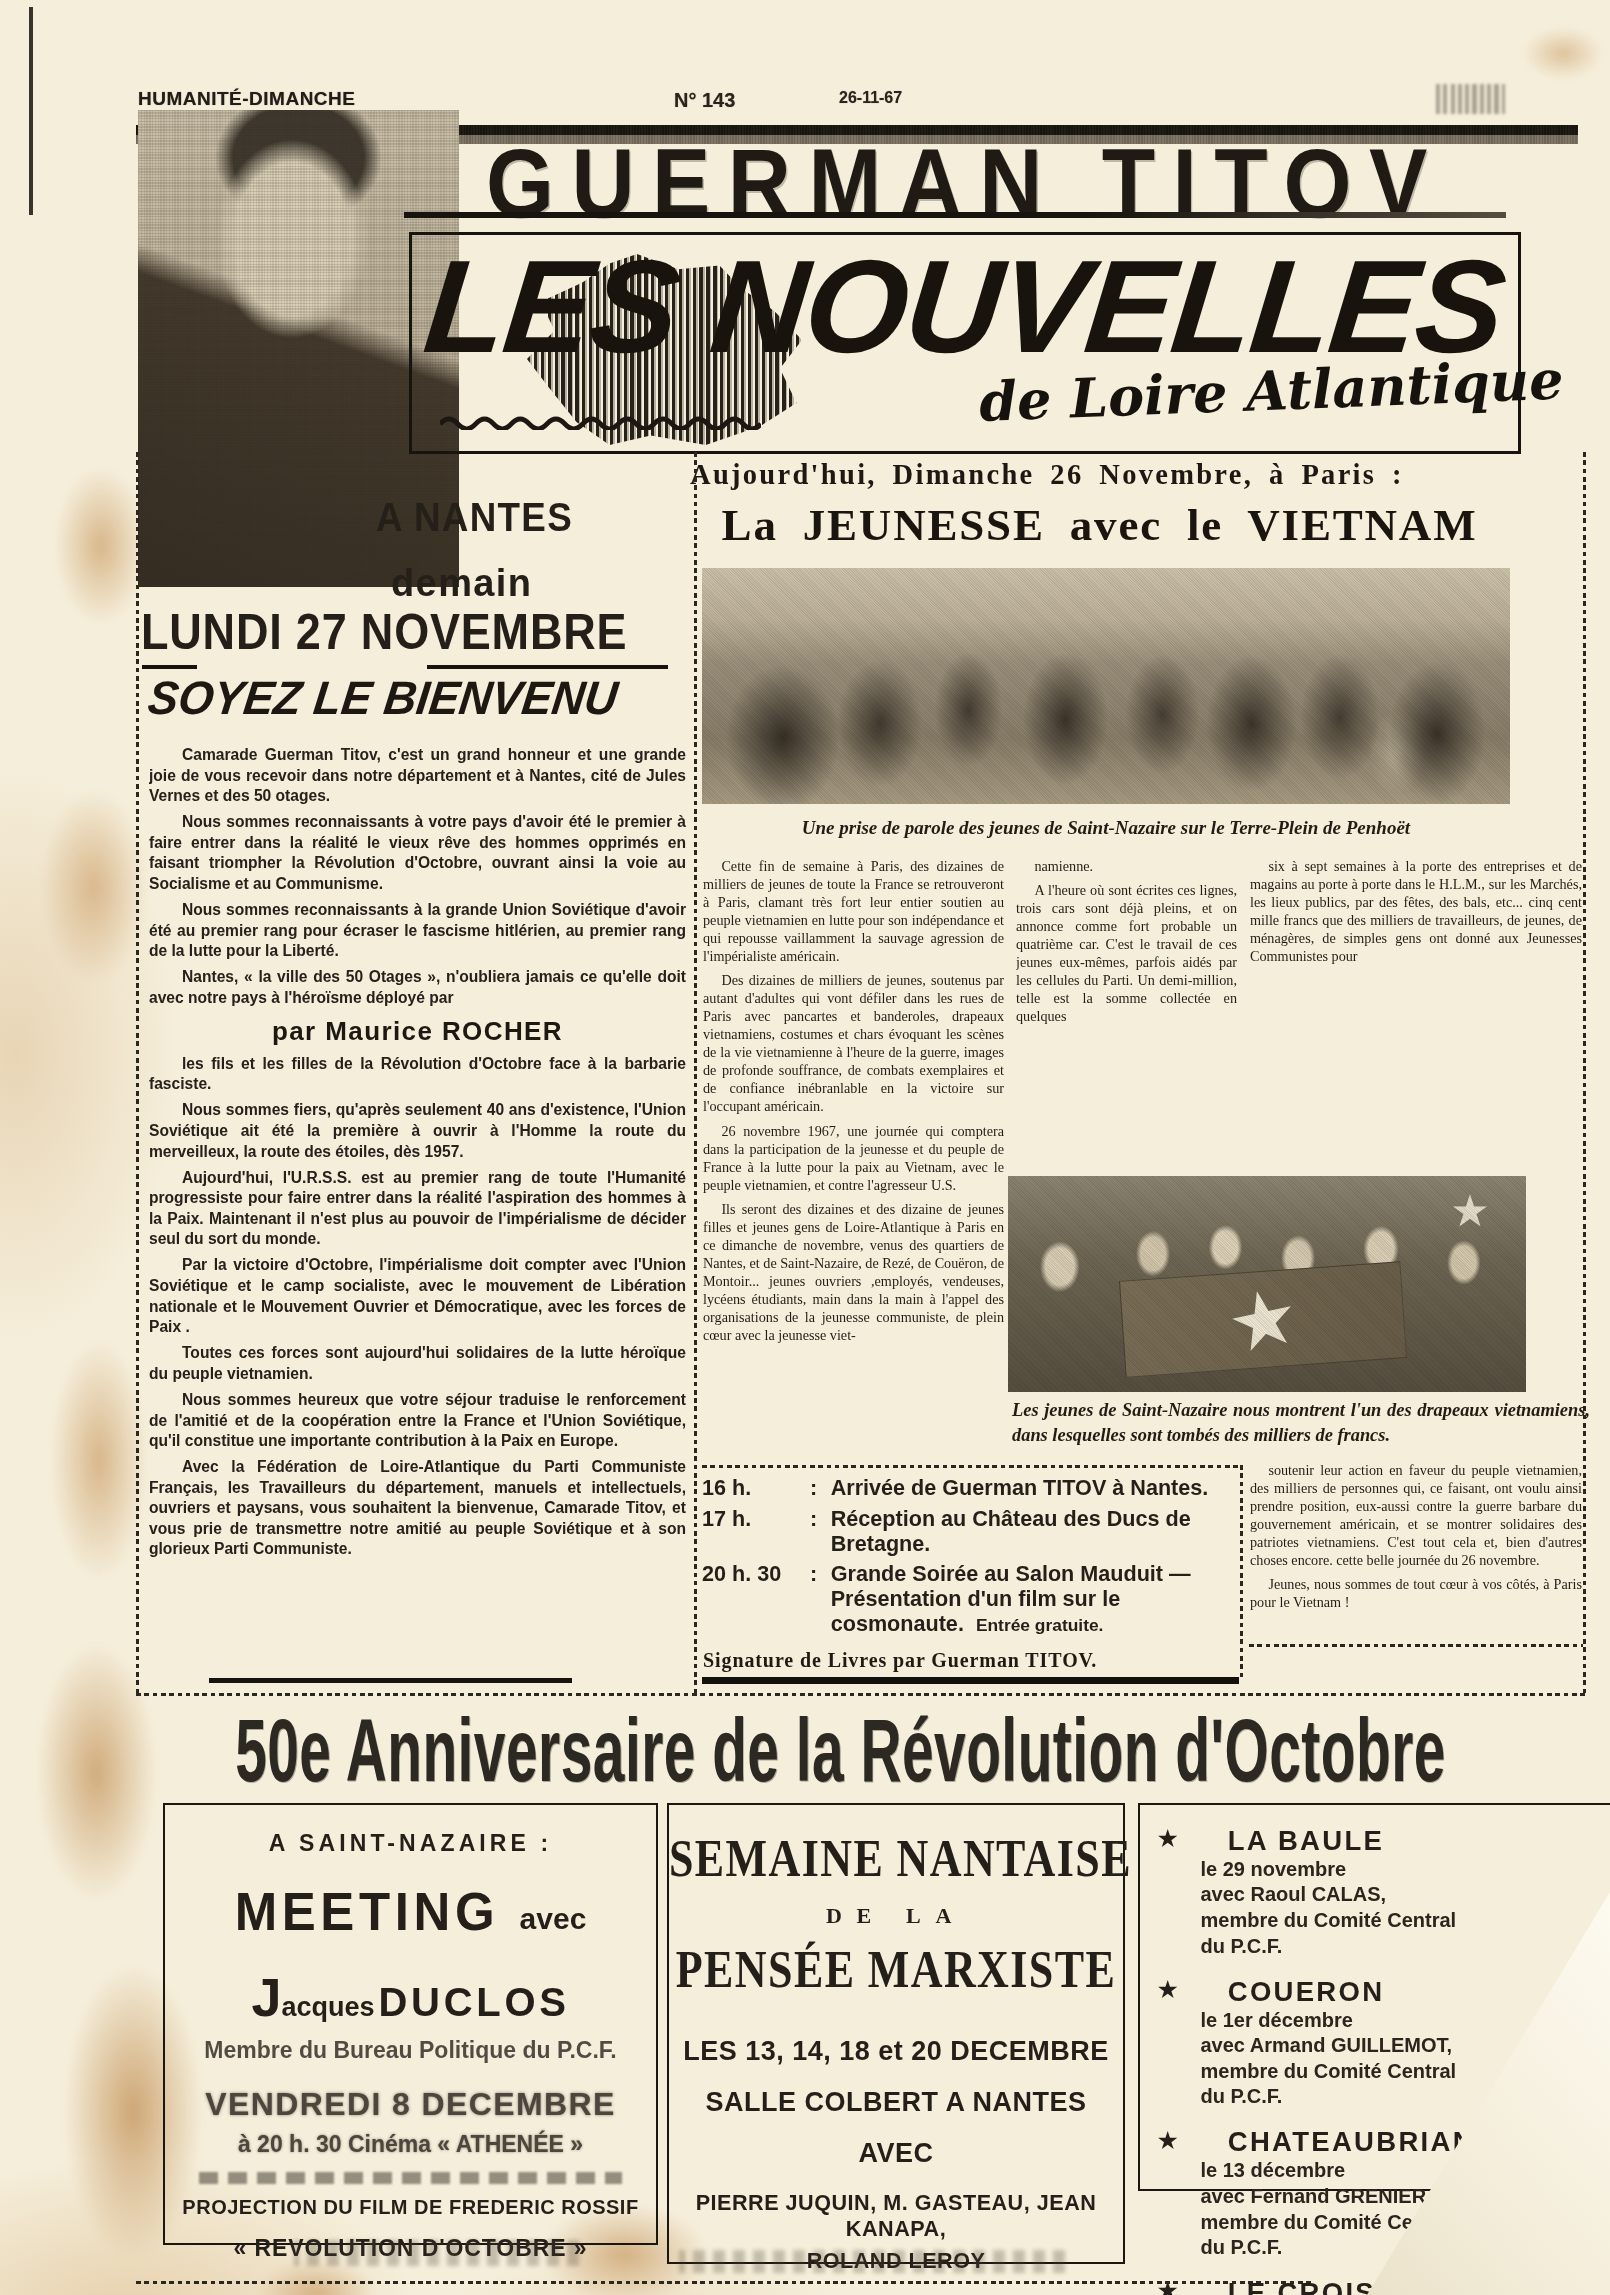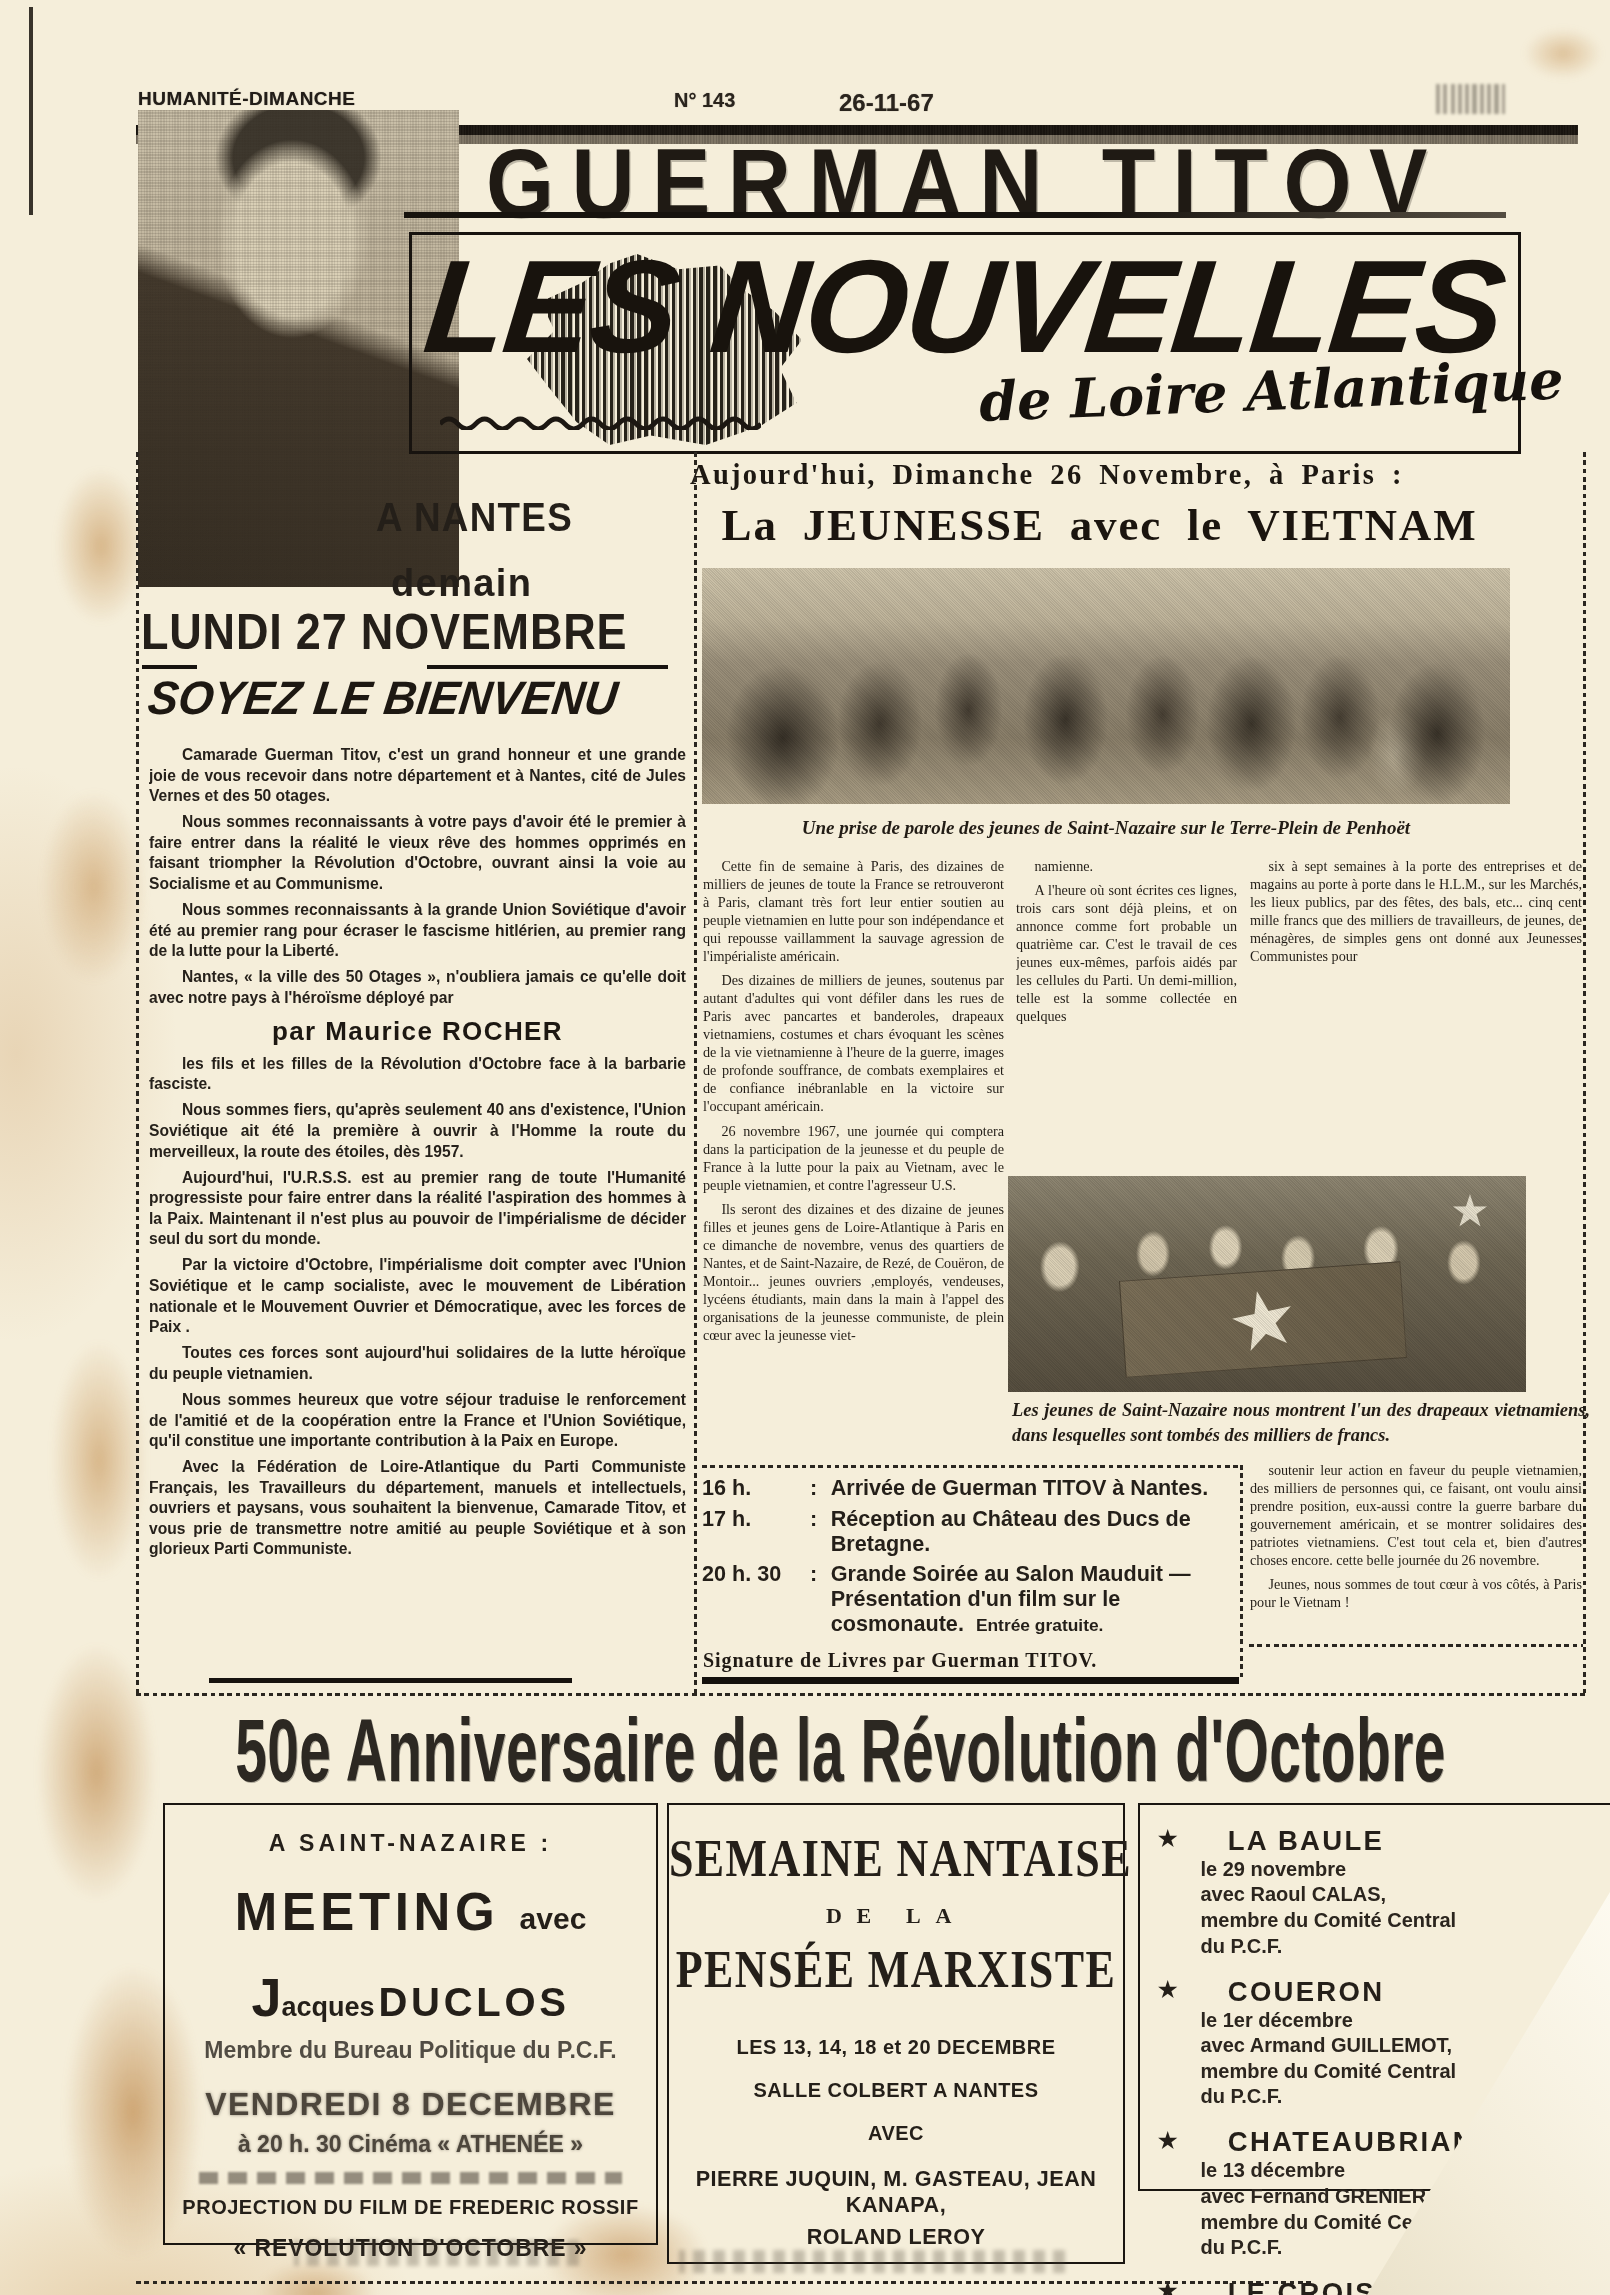--- a/index.html
+++ b/index.html
@@ -6,21 +6,21 @@
   .page{position:relative;width:1610px;height:2342px;background:
     radial-gradient(413px 230px at 8% 99%, rgba(196,138,63,.30), transparent 70%),
     radial-gradient(321px 138px at 40% 100%, rgba(196,138,63,.18), transparent 70%),
     radial-gradient(230px 413px at 1% 45%, rgba(186,123,52,.22), transparent 70%),
     #f5eeda;
     overflow:hidden;font-family:"Liberation Sans",sans-serif;color:#241f19;}
   .abs{position:absolute;}
   
   .hdr-pub{left:138px;top:88px;font-size:19px;font-weight:bold;letter-spacing:0.5px;color:#221d18;text-shadow:0 0 0.9px rgba(34,29,24,.6);}
   .hdr-issue{left:674px;top:89px;font-size:20px;font-weight:bold;color:#2a241d;text-shadow:0 0 0.9px rgba(34,29,24,.5);}
-  .hdr-date{left:839px;top:89px;font-size:24px;font-weight:bold;color:#2a241d;text-shadow:0 0 0.9px rgba(34,29,24,.5);}
+  .hdr-date{left:839px;top:89px;font-size:16px;font-weight:bold;color:#2a241d;text-shadow:0 0 0.9px rgba(34,29,24,.5);}
   .hdr-smudge{left:1436px;top:84px;width:69px;height:30px;background:repeating-linear-gradient(90deg,rgba(40,34,26,.55) 0 4.1px,transparent 4.1px 7.3px);filter:blur(1.4px);opacity:.7;}
   .hdr-rule{left:136px;top:125px;width:1442px;height:19px;background:
      linear-gradient(180deg,rgba(22,18,13,.92) 0 52%,rgba(122,113,97,.85) 52% 100%),
      repeating-linear-gradient(90deg,#2b2621 0 1.4px,#9a927f 1.4px 2.8px);}
   .edge-tick{left:28.5px;top:7.3px;width:4.1px;height:208px;background:#16120c;opacity:.85;}
   
   .portrait{left:138px;top:110px;width:321px;height:477px;background:
      radial-gradient(106px 138px at 48% 27%, #d9cfb6 0 55%, transparent 72%),
      radial-gradient(119px 96px at 50% 10%, #3e382e 0 55%, transparent 70%),
      linear-gradient(200deg, transparent 0 42%, #43392c 47%, #352d22 100%),
@@ -122,21 +122,21 @@
   .speaker-last{font-size:40px;font-weight:700;letter-spacing:3.7px;margin-left:2px;}
   .b1-role{font-size:23px;font-weight:800;opacity:.78;margin-top:9.2px;filter:blur(0.2px);}
   .b1-date{font-size:32px;font-weight:800;letter-spacing:1.4px;color:#4d463c;margin-top:22px;text-shadow:0 0 3.2px rgba(77,70,60,.65);}
   .b1-venue{font-size:23px;font-weight:800;color:#4d463c;margin-top:8.3px;text-shadow:0 0 2.8px rgba(77,70,60,.6);}
   .b1-deco{height:12px;width:86%;margin:13.8px auto 12px;background:repeating-linear-gradient(90deg,rgba(70,62,52,.55) 0 19px,transparent 19px 29px);filter:blur(0.9px);}
   .b1-film{font-size:20px;font-weight:800;letter-spacing:0.5px;}
   .b1-title{font-size:23px;font-weight:800;letter-spacing:0.9px;margin-top:15.6px;}
   .box2{left:667px;top:1803px;width:454px;height:429px;padding-top:27.5px;text-align:center;}
   .b2-big{font-family:"Liberation Serif",serif;font-size:44px;font-weight:bold;letter-spacing:1.4px;display:inline-block;transform:scaleY(1.22);white-space:nowrap;}
   .b2-dela{font-family:"Liberation Serif",serif;font-size:22px;font-weight:bold;letter-spacing:14.7px;margin:19px 0 15.6px;}
-  .b2-sub{font-size:20px;font-weight:800;margin-top:20px;letter-spacing:0.5px;}
+  .b2-sub{font-size:27px;font-weight:800;margin-top:20px;letter-spacing:0.5px;}
   .b2-speakers{font-size:21.6px;font-weight:800;margin-top:21px;letter-spacing:0.5px;}
   .box3{left:1138px;top:1803px;width:452px;height:365px;text-align:left;padding:19px 4.6px 0 16.5px;}
   .tour-item{margin-bottom:15.6px;}
   .tour-city{font-size:27.5px;font-weight:900;letter-spacing:2.3px;margin-left:35px;}
   .tour-star{font-size:25px;margin-right:13.8px;vertical-align:2.8px;}
   .tour-line{font-size:20px;font-weight:600;line-height:1.28;margin-left:44px;color:#2b251e;}
   .tour-date{font-weight:800;}
   
   .stain{position:absolute;border-radius:50%;filter:blur(3.7px);}
   .smudge{position:absolute;filter:blur(2.3px);opacity:.28;background:repeating-linear-gradient(90deg,#4a4134 0 12px,transparent 12px 20px);transform:rotate(180deg);}

